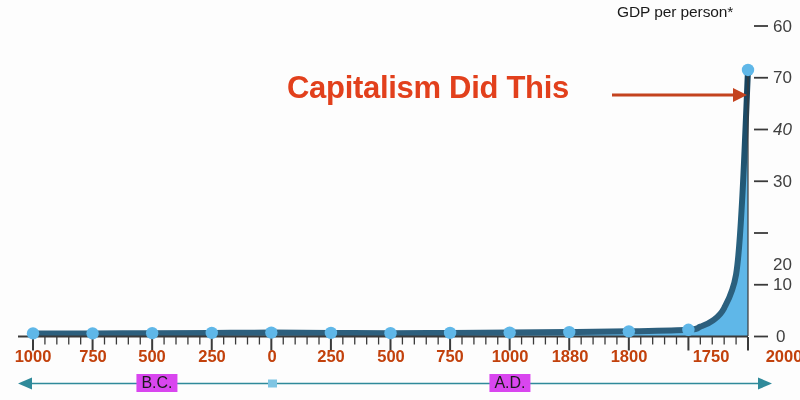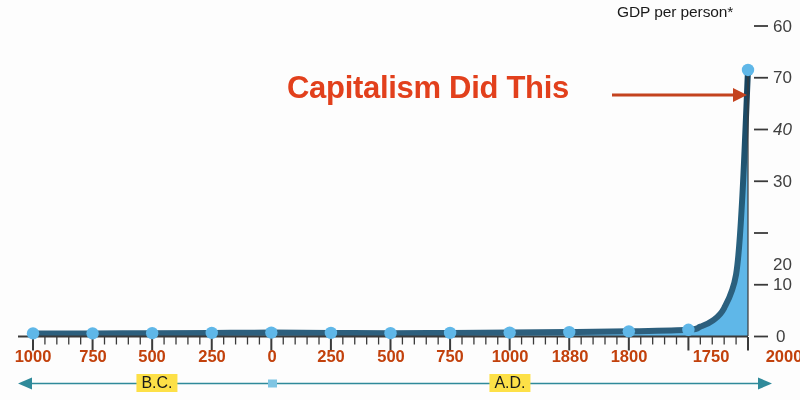--- a/index.html
+++ b/index.html
@@ -33,21 +33,21 @@
     color:#c2410c;
     text-align:left;
     white-space:nowrap;
     transform:translateX(-50%);
     font-weight:bold;
   }
   .era-label{
     position:absolute;
     font-size:16px;
     color:#1a1a1a;
-    background:#fde047;
+    background:#d946ef;
     padding:0 5px;
     transform:translateX(-50%);
     white-space:nowrap;
   }
   .annotation{
     position:absolute;
     font-size:31px;
     font-weight:bold;
     letter-spacing:-0.3px;
     white-space:nowrap;

